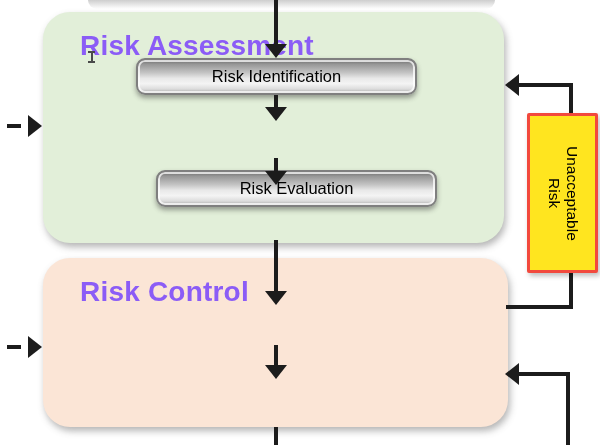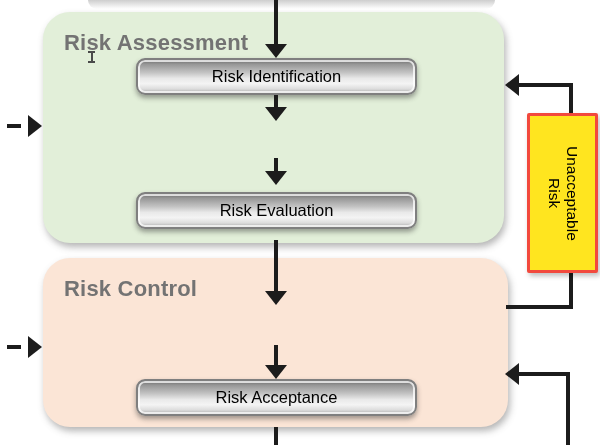--- a/index.html
+++ b/index.html
@@ -14,21 +14,21 @@
     background:linear-gradient(180deg,rgba(125,125,125,.38),rgba(125,125,125,0));
     border-radius:0 0 9px 9px;
   }
   .panel{
     border-radius:27px;
     box-shadow:2px 4px 7px rgba(90,90,90,.45);
   }
   .panel.green{left:43px;top:12px;width:461px;height:231px;background:#E2EFD9;}
   .panel.pink{left:43px;top:258px;width:465px;height:169px;background:#FBE5D6;}
   .panel-title{
-    font-size:22px;font-weight:bold;color:#737373;letter-spacing:.2px;white-space:nowrap;
+    font-size:28px;font-weight:bold;color:#8b5cf6;letter-spacing:.2px;white-space:nowrap;margin-left:16px;
   }
   .pill{
     left:136px;width:281px;height:37px;border-radius:9px;
     border:2px solid #7f7f7f;box-sizing:border-box;
     background:linear-gradient(180deg,#6d6d6d 0%,#979797 13%,#c3c3c3 38%,#e9e9e9 56%,#f4f4f4 72%,#dcdcdc 88%,#a8a8a8 100%);
     box-shadow:inset 0 0 0 2px rgba(255,255,255,.75), 0 3px 5px rgba(50,50,50,.45);
     display:flex;align-items:center;justify-content:center;
     font-size:16.5px;color:#000;z-index:2;
   }
   .line{background:#1c1c1c;z-index:3;}
@@ -66,22 +66,21 @@
 
   <div class="abs panel green"></div>
   <div class="abs panel pink"></div>
 
   <div class="abs panel-title" style="left:64px;top:30px;">Risk Assessment</div>
   <div class="abs ibeam"></div>
 
   <div class="abs pill" style="top:58px;">Risk Identification</div>
 
   <div class="abs panel-title" style="left:64px;top:276px;">Risk Control</div>
-  <div class="abs pill" style="top:192px;">Risk Evaluation</div>
-  <div class="abs pill" style="top:379px;">Risk Acceptance</div>
+  <div class="abs pill" style="top:170px;margin-left:20px;">Risk Evaluation</div>
 
   <div class="abs line" style="left:274px;top:0;width:4px;height:45px;"></div>
   <div class="abs ah ah-down" style="left:265px;top:44px;"></div>
 
   <div class="abs line" style="left:274px;top:95px;width:4px;height:13px;"></div>
   <div class="abs ah ah-down" style="left:265px;top:107px;"></div>
 
   <div class="abs line" style="left:274px;top:158px;width:4px;height:14px;"></div>
   <div class="abs ah ah-down" style="left:265px;top:171px;"></div>
 

